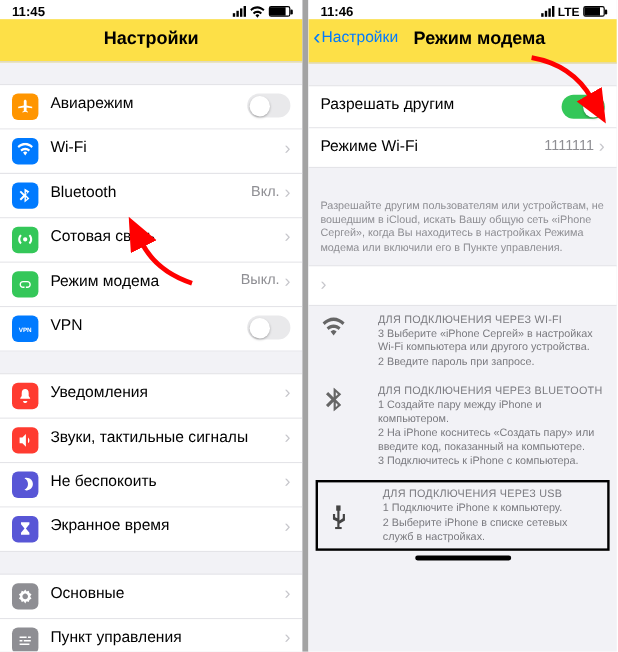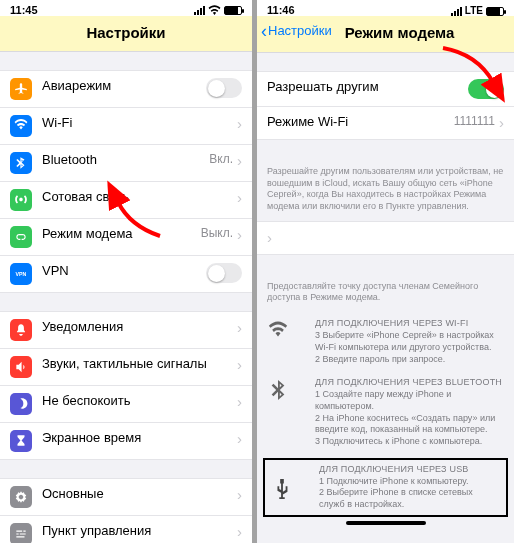--- a/index.html
+++ b/index.html
@@ -1,28 +1,28 @@
 <!DOCTYPE html>
 <html><head>
 <meta charset="utf-8">
 <style>
   * { box-sizing: border-box; margin: 0; padding: 0; }
   body { font-family: -apple-system, "Helvetica Neue", Arial, sans-serif; background: #fff; width: 515px; height: 543px; overflow: hidden; }
   .phones { display: flex; width: 515px; height: 543px; }
   .phone { width: 257px; background: #f2f2f6; position: relative; overflow: hidden; display: flex; flex-direction: column; }
   .phone:first-child { border-right: 5px solid #a3a3a3; }
   .status { display: flex; justify-content: space-between; align-items: center; padding: 4px 10px 0; font-size: 11px; font-weight: 600; background: #fff; }
-  .sig { display: flex; align-items: flex-end; gap: 3px; }
+  .sig { display: flex; align-items: flex-start; gap: 3px; }
   .bars { display: inline-flex; gap: 1px; align-items: flex-end; }
   .bars span { width: 2px; background: #000; display: inline-block; }
   .bars span:nth-child(1){height:3px}.bars span:nth-child(2){height:5px}.bars span:nth-child(3){height:7px}.bars span:nth-child(4){height:9px}
   .batt { width: 18px; height: 9px; border: 1px solid #000; border-radius: 2px; position: relative; }
   .batt::after { content:""; position:absolute; right:-3px; top:2px; width:2px; height:4px; background:#000; border-radius:1px;}
   .batt i { display:block; background:#000; height:100%; width:80%; }
-  .navbar { background: #fef9c3; text-align: center; padding: 8px 6px 10px; position: relative; border-bottom: 1px solid #d9d9de; }
+  .navbar { background: #fde047; text-align: center; padding: 8px 6px 10px; position: relative; border-bottom: 1px solid #d9d9de; }
   .navtitle { font-size: 15px; font-weight: 600; }
   .back { position: absolute; left: 4px; top: 7px; color: #007aff; font-size: 13px; display: flex; align-items: center; }
   .back .chev { font-size: 18px; line-height: 12px; margin-right: 1px; }
   .navbar.two .navtitle { margin-left: 28px; text-align: left; display:inline-block;}
   .content { flex: 1; overflow: hidden; }
   .gap { height: 18px; background: #f2f2f6; }
   .cell { background: #fff; display: flex; align-items: flex-start; padding: 7px 10px; border-bottom: 1px solid #e4e4e8; font-size: 13px; min-height: 32px; }
   .cell:last-child { border-bottom: none; }
   .group { border-top: 1px solid #e4e4e8; border-bottom: 1px solid #e4e4e8; }
   .ico { width: 22px; height: 22px; border-radius: 5px; margin-right: 10px; display: flex; align-items: center; justify-content: center; flex: 0 0 22px; }
@@ -251,21 +251,20 @@
           <span class="val">1111111</span>
           <span class="chevr">›</span>
         </div>
       </div>
       <div class="foot">Разрешайте другим пользователям или устройствам, не вошедшим в iCloud, искать Вашу общую сеть «iPhone Сергей», когда Вы находитесь в настройках Режима модема или включили его в Пункте управления.</div>
       <div class="group">
         <div class="cell">
           <span class="chevr">›</span>
         </div>
       </div>
-      <div class="foot">Предоставляйте точку доступа членам Семейного доступа в Режиме модема.</div>
 
       <div class="instr">
         <div class="picto">
           <svg width="20" height="16" viewBox="0 0 24 18">
               <path d="M12 18l-3-4c1-1 2-1.5 3-1.5s2 .5 3 1.5zM5 10c2-2 4.5-3 7-3s5 1 7 3l-2 2.5c-1.5-1.5-3-2-5-2s-3.5.5-5 2zM1 5C4 2 8 0 12 0s8 2 11 5l-2 2.5C18.5 5 15 3.5 12 3.5S5.5 5 3 7.5z" fill="#666"></path>
             </svg>
         </div>
         <div class="txt">
           <div class="t1">ДЛЯ ПОДКЛЮЧЕНИЯ ЧЕРЕЗ WI-FI</div>
           <div class="t2">3 Выберите «iPhone Сергей» в настройках Wi-Fi компьютера или другого устройства.</div>

